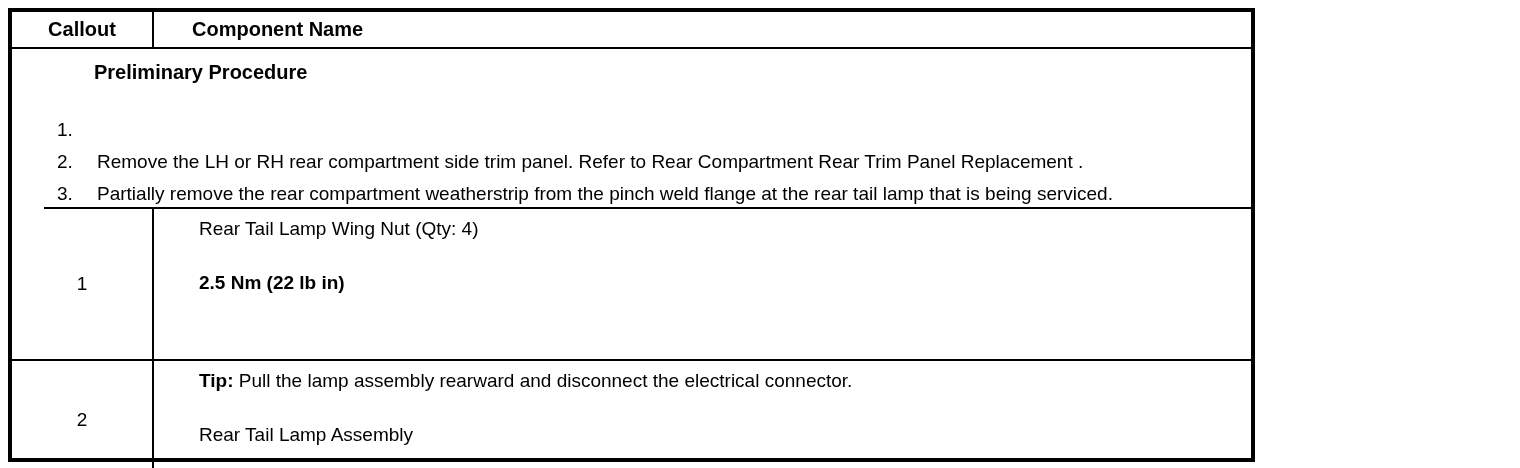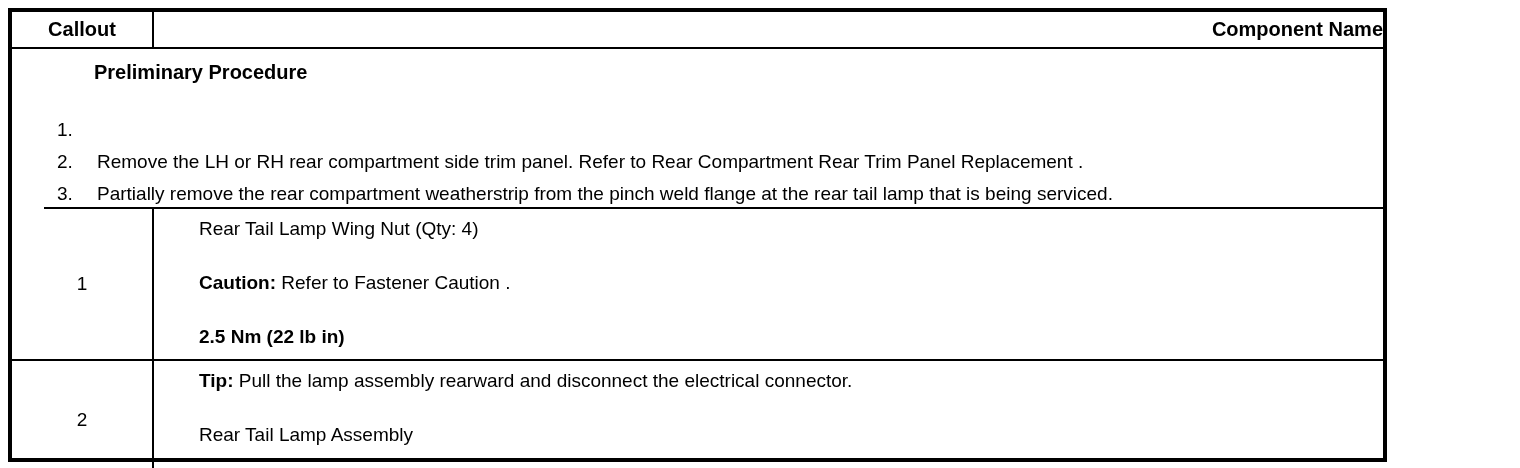--- a/index.html
+++ b/index.html
@@ -13,21 +13,21 @@
     position: relative;
     font-family: "Liberation Sans", sans-serif;
     color: #000000;
     font-size: 19px;
     -webkit-font-smoothing: antialiased;
   }
   .doc-table {
     position: absolute;
     left: 8px;
     top: 8px;
-    width: 1379px;
+    width: 1247px;
     height: 454px;
     box-sizing: border-box;
     border: 4px solid #000000;
     display: flex;
     flex-direction: column;
     background: #ffffff;
   }
   
   .header-row {
     height: 35px;
@@ -41,21 +41,21 @@
     box-sizing: border-box;
     border-right: 2px solid #000000;
     display: flex;
     align-items: center;
     justify-content: center;
   }
   .name-col {
     flex: 1 1 auto;
     display: flex;
     align-items: center;
-    justify-content: flex-end;
+    justify-content: flex-start;
     padding-left: 38px;
   }
   .hdr-text { font-weight: bold; font-size: 20px; }
   
   .prelim-row {
     flex: 0 0 160px;
     height: 160px;
     box-sizing: border-box;
     border-bottom: 2px solid #000000;
     padding: 12px 10px 0 0;
@@ -148,21 +148,20 @@
       </li>
     </ol>
   </div>
 
   <div class="body-row row-1">
     <div class="callout-cell">
       <span>1</span>
     </div>
     <div class="desc-cell">
       <p>Rear Tail Lamp Wing Nut (Qty: 4)</p>
-      <p><span class="bold">Caution:</span><span> Refer to Fastener Caution .</span></p>
       <p class="bold">2.5 Nm (22 lb in)</p>
     </div>
   </div>
 
   <div class="body-row row-2">
     <div class="callout-cell">
       <span>2</span>
     </div>
     <div class="desc-cell">
       <p><span class="bold">Tip:</span><span> Pull the lamp assembly rearward and disconnect the electrical connector.</span></p>

